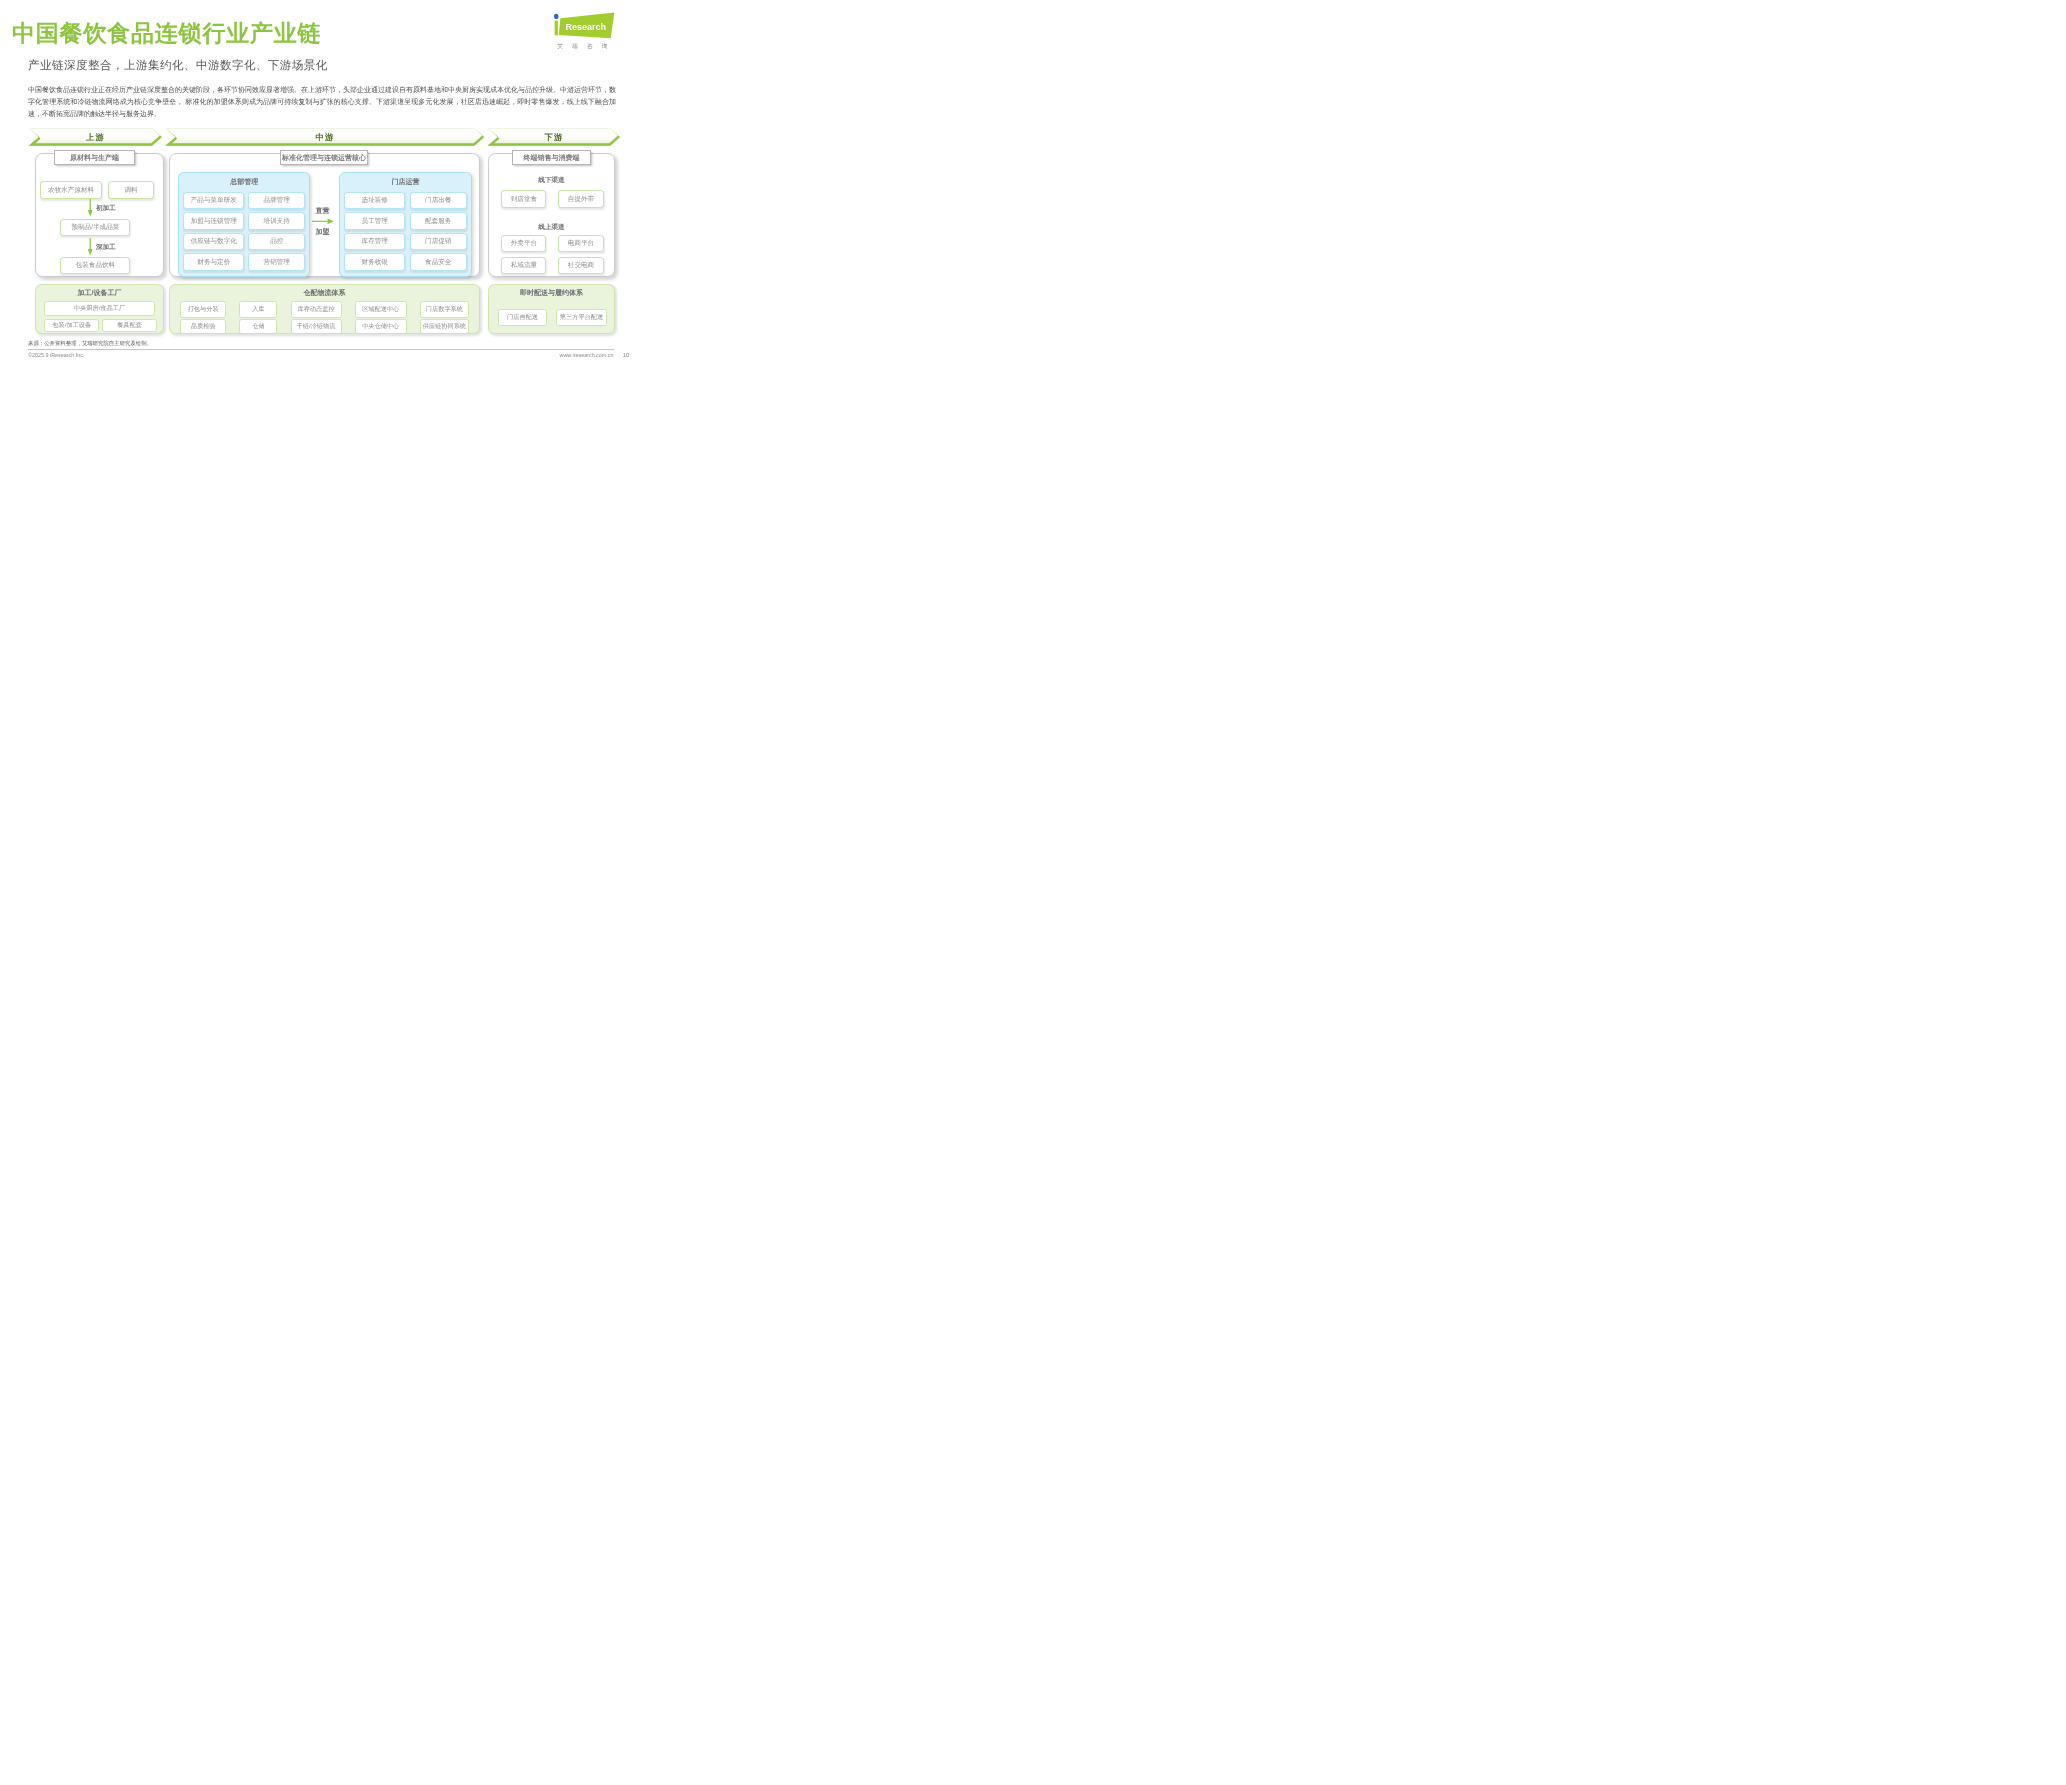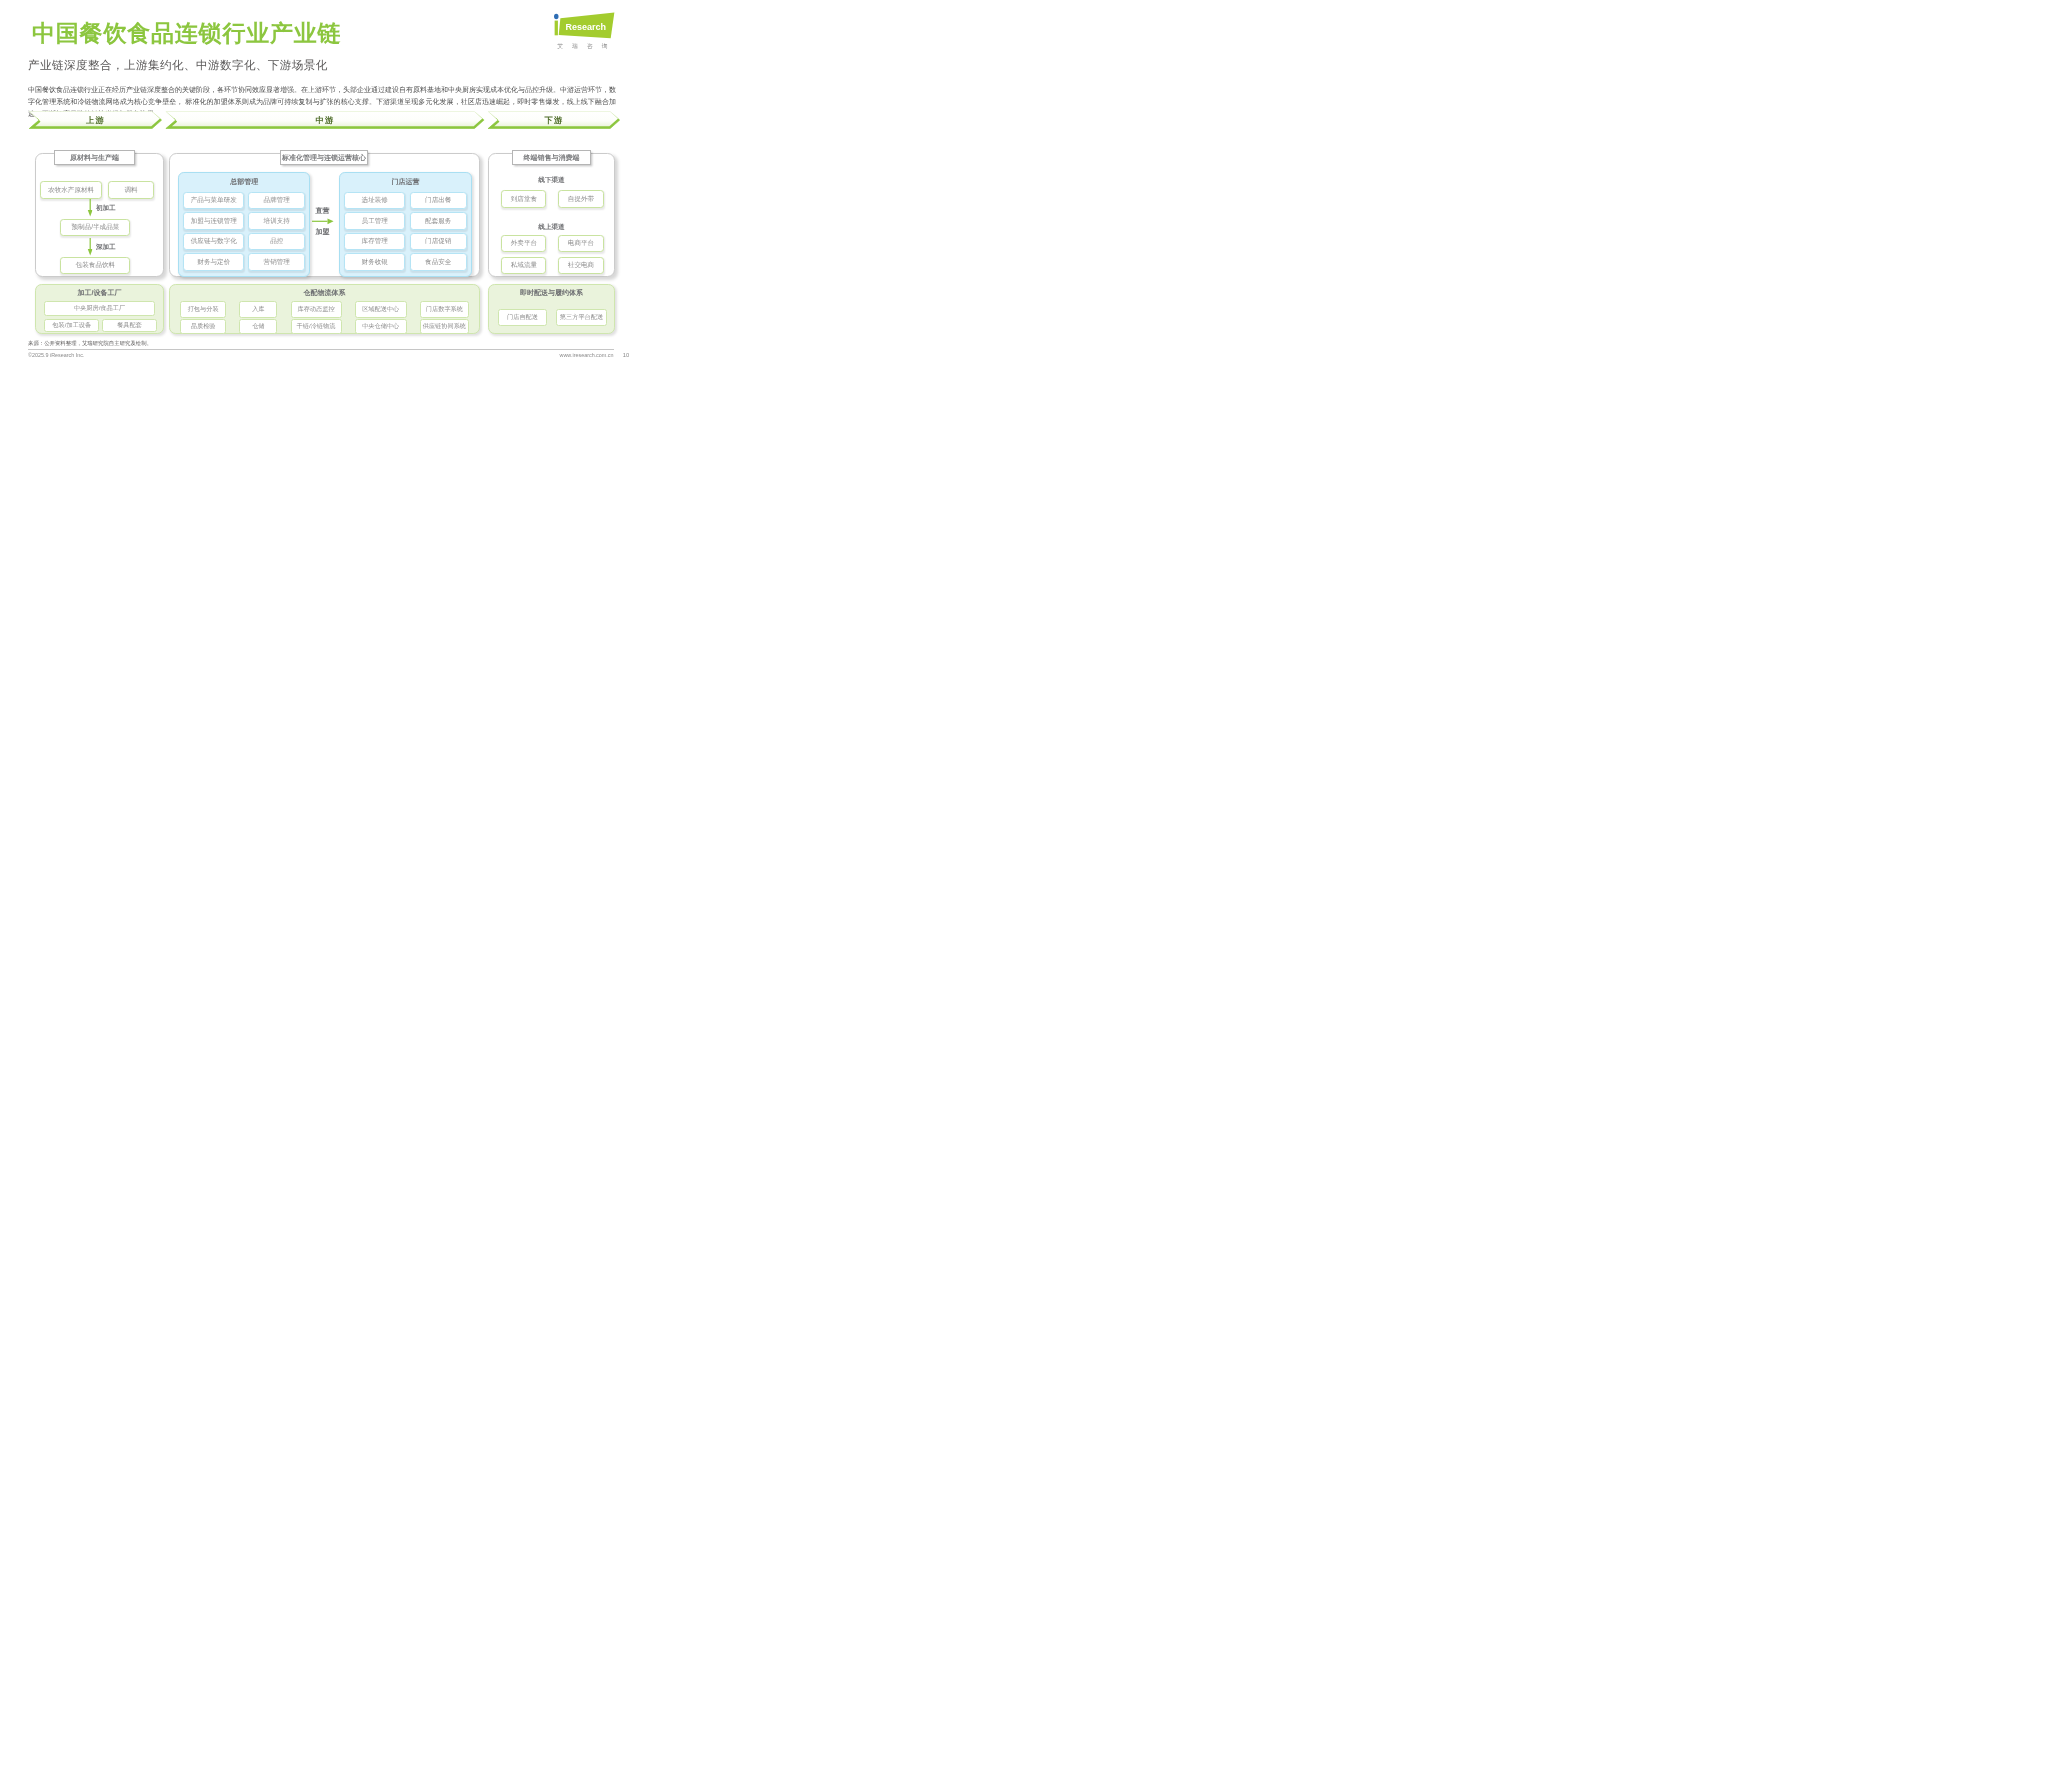--- a/index.html
+++ b/index.html
@@ -1,31 +1,31 @@
 <!DOCTYPE html>
 <html style="font-size:6.6px"><head>
 <meta charset="utf-8">
 <style>
   html,body{margin:0;padding:0;background:#fff;}
   .page{position:relative;width:635px;height:357px;background:#fff;overflow:hidden;
         font-family:"Liberation Sans","DejaVu Sans",sans-serif;}
 
   
-  .title{position:absolute;left:32px;top:18px;font-size:23px;font-weight:bold;
+  .title{position:absolute;left:12px;top:18px;font-size:23px;font-weight:bold;
          color:#8cc63f;letter-spacing:0.8px;white-space:nowrap;}
   .subtitle{position:absolute;left:28px;top:58px;font-size:11.6px;color:#595757;
             letter-spacing:0.4px;white-space:nowrap;}
   .paragraph{position:absolute;left:28px;top:84px;width:588px;font-size:7px;
              line-height:12px;color:#4c4c4c;text-align:justify;}
   .logo{position:absolute;left:554px;top:12.4px;width:61px;}
   .logo-cn{margin-top:1.2px;padding-left:3.3px;font-size:5.8px;color:#8a8a8a;
            letter-spacing:9px;white-space:nowrap;}
 
   
-  .stage{position:absolute;top:111px;height:18px;}
+  .stage{position:absolute;top:128px;height:18px;}
   .stage svg{position:absolute;left:0;top:0;}
   .stage-label{position:absolute;left:0;top:0;width:100%;height:100%;display:flex;
                align-items:center;justify-content:center;font-size:8.3px;font-weight:bold;
                color:#4d6b28;letter-spacing:1.2px;}
   .stage1{left:28px;width:135px;}
   .stage2{left:164px;width:322px;}
   .stage3{left:487px;width:134px;}
 
   
   .panel{position:absolute;top:153px;height:124px;background:#fff;border:0.8px solid #cbcbcb;

